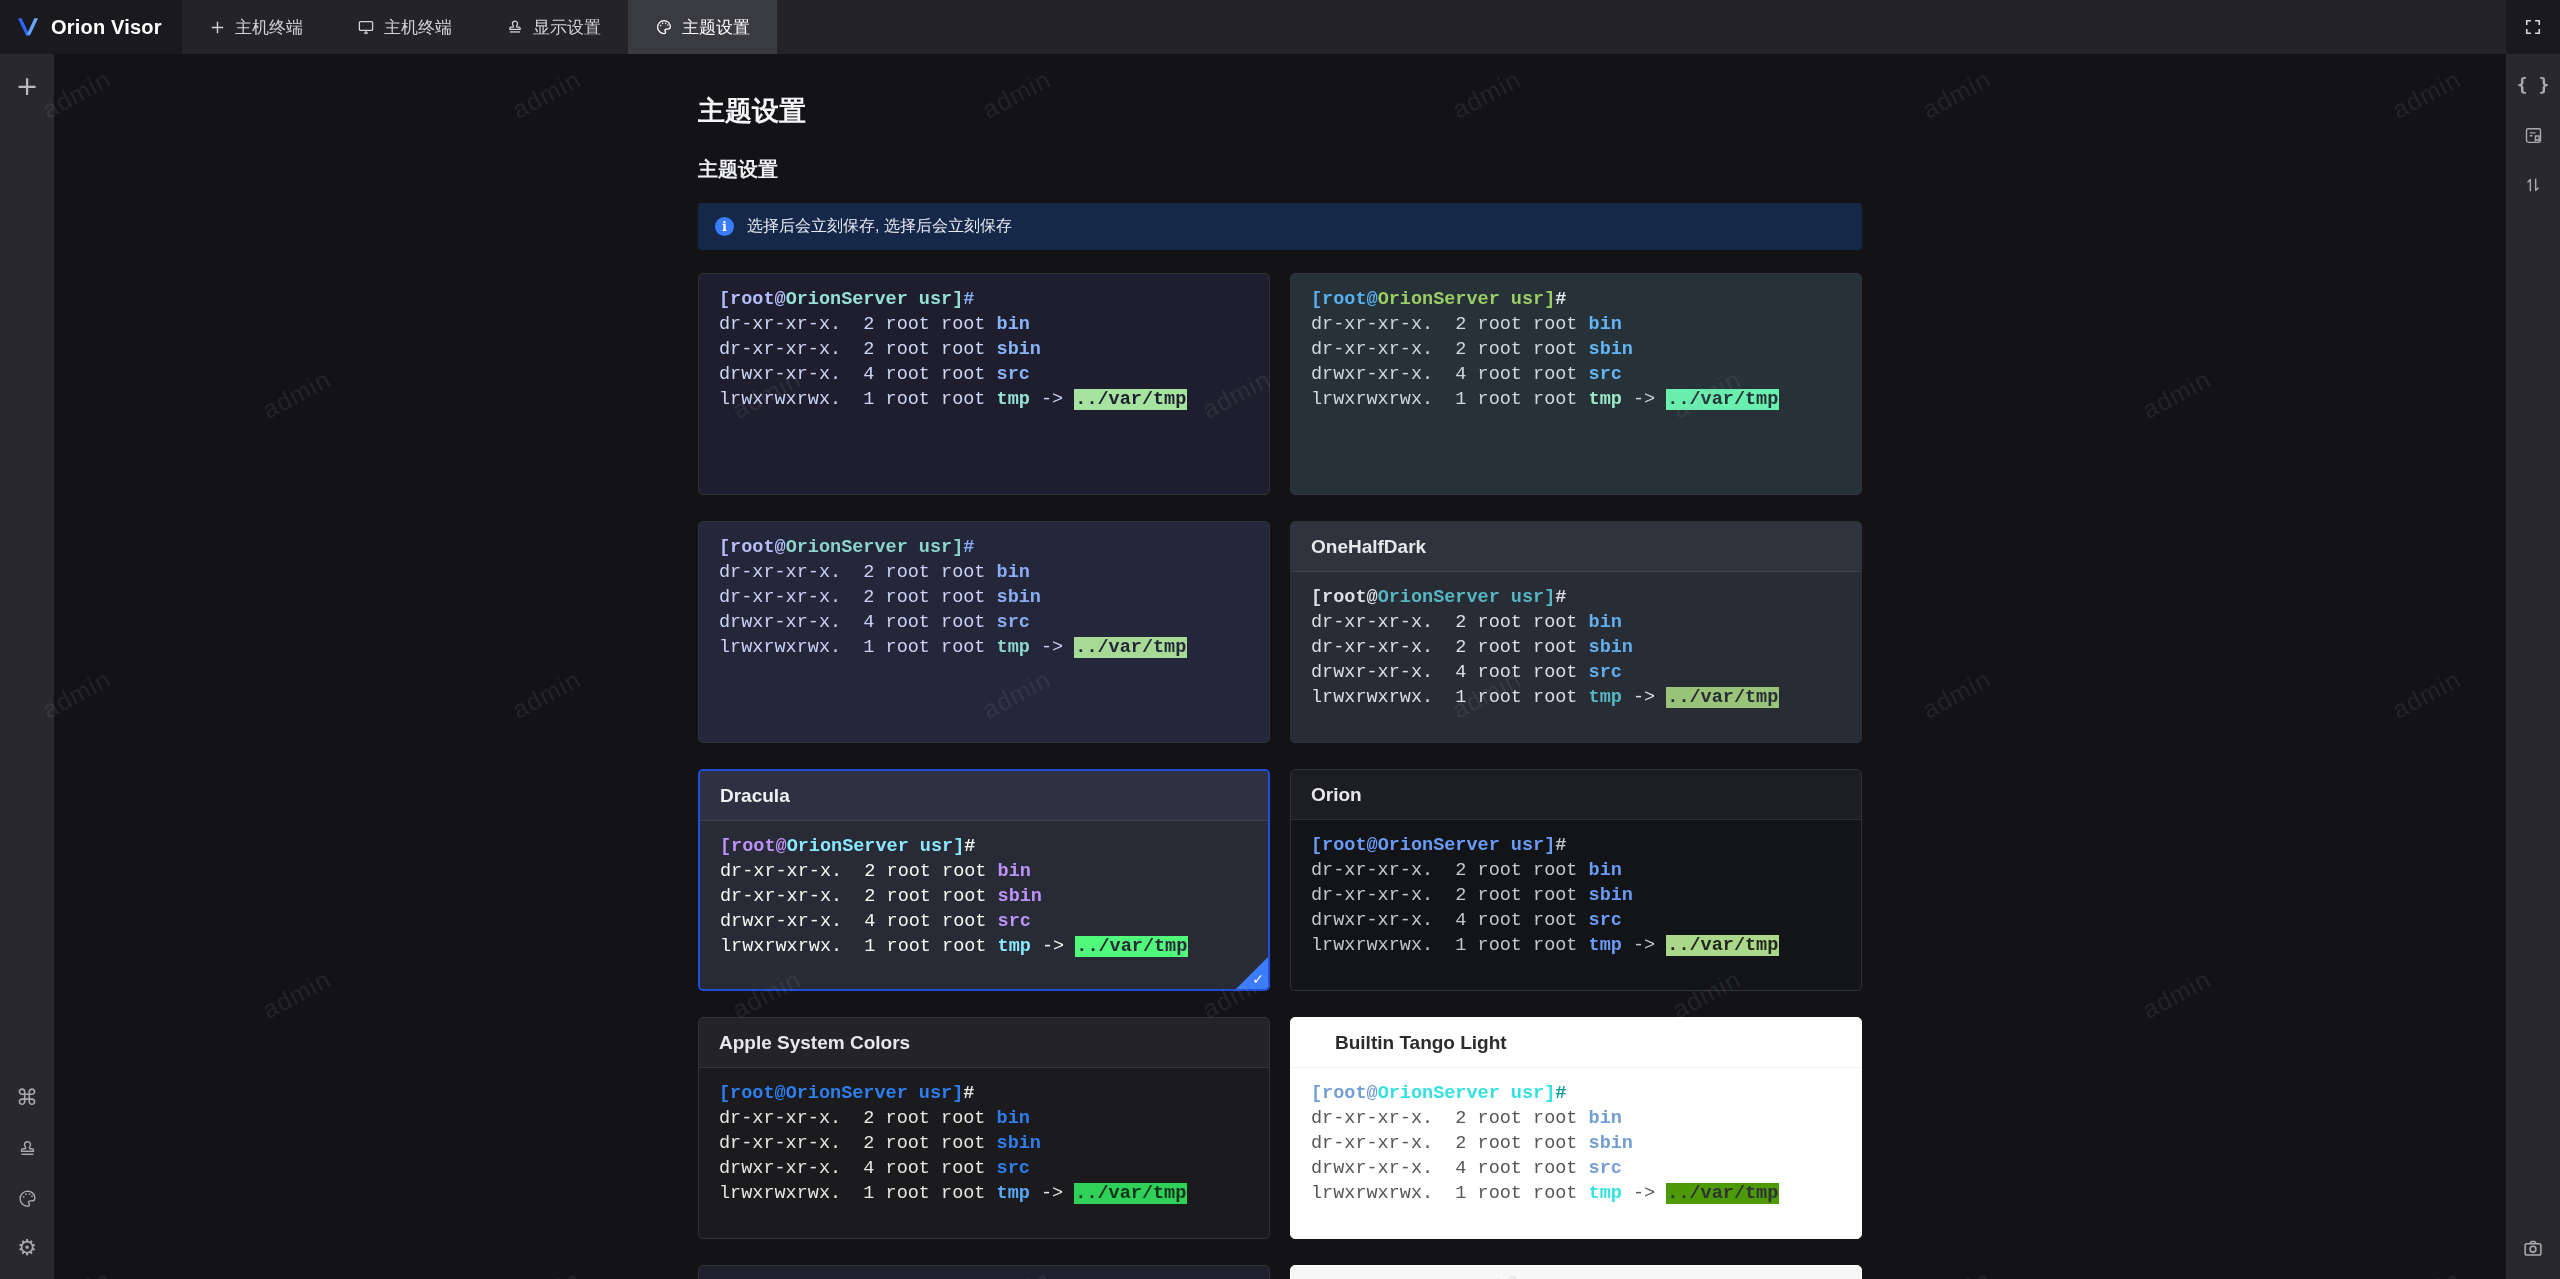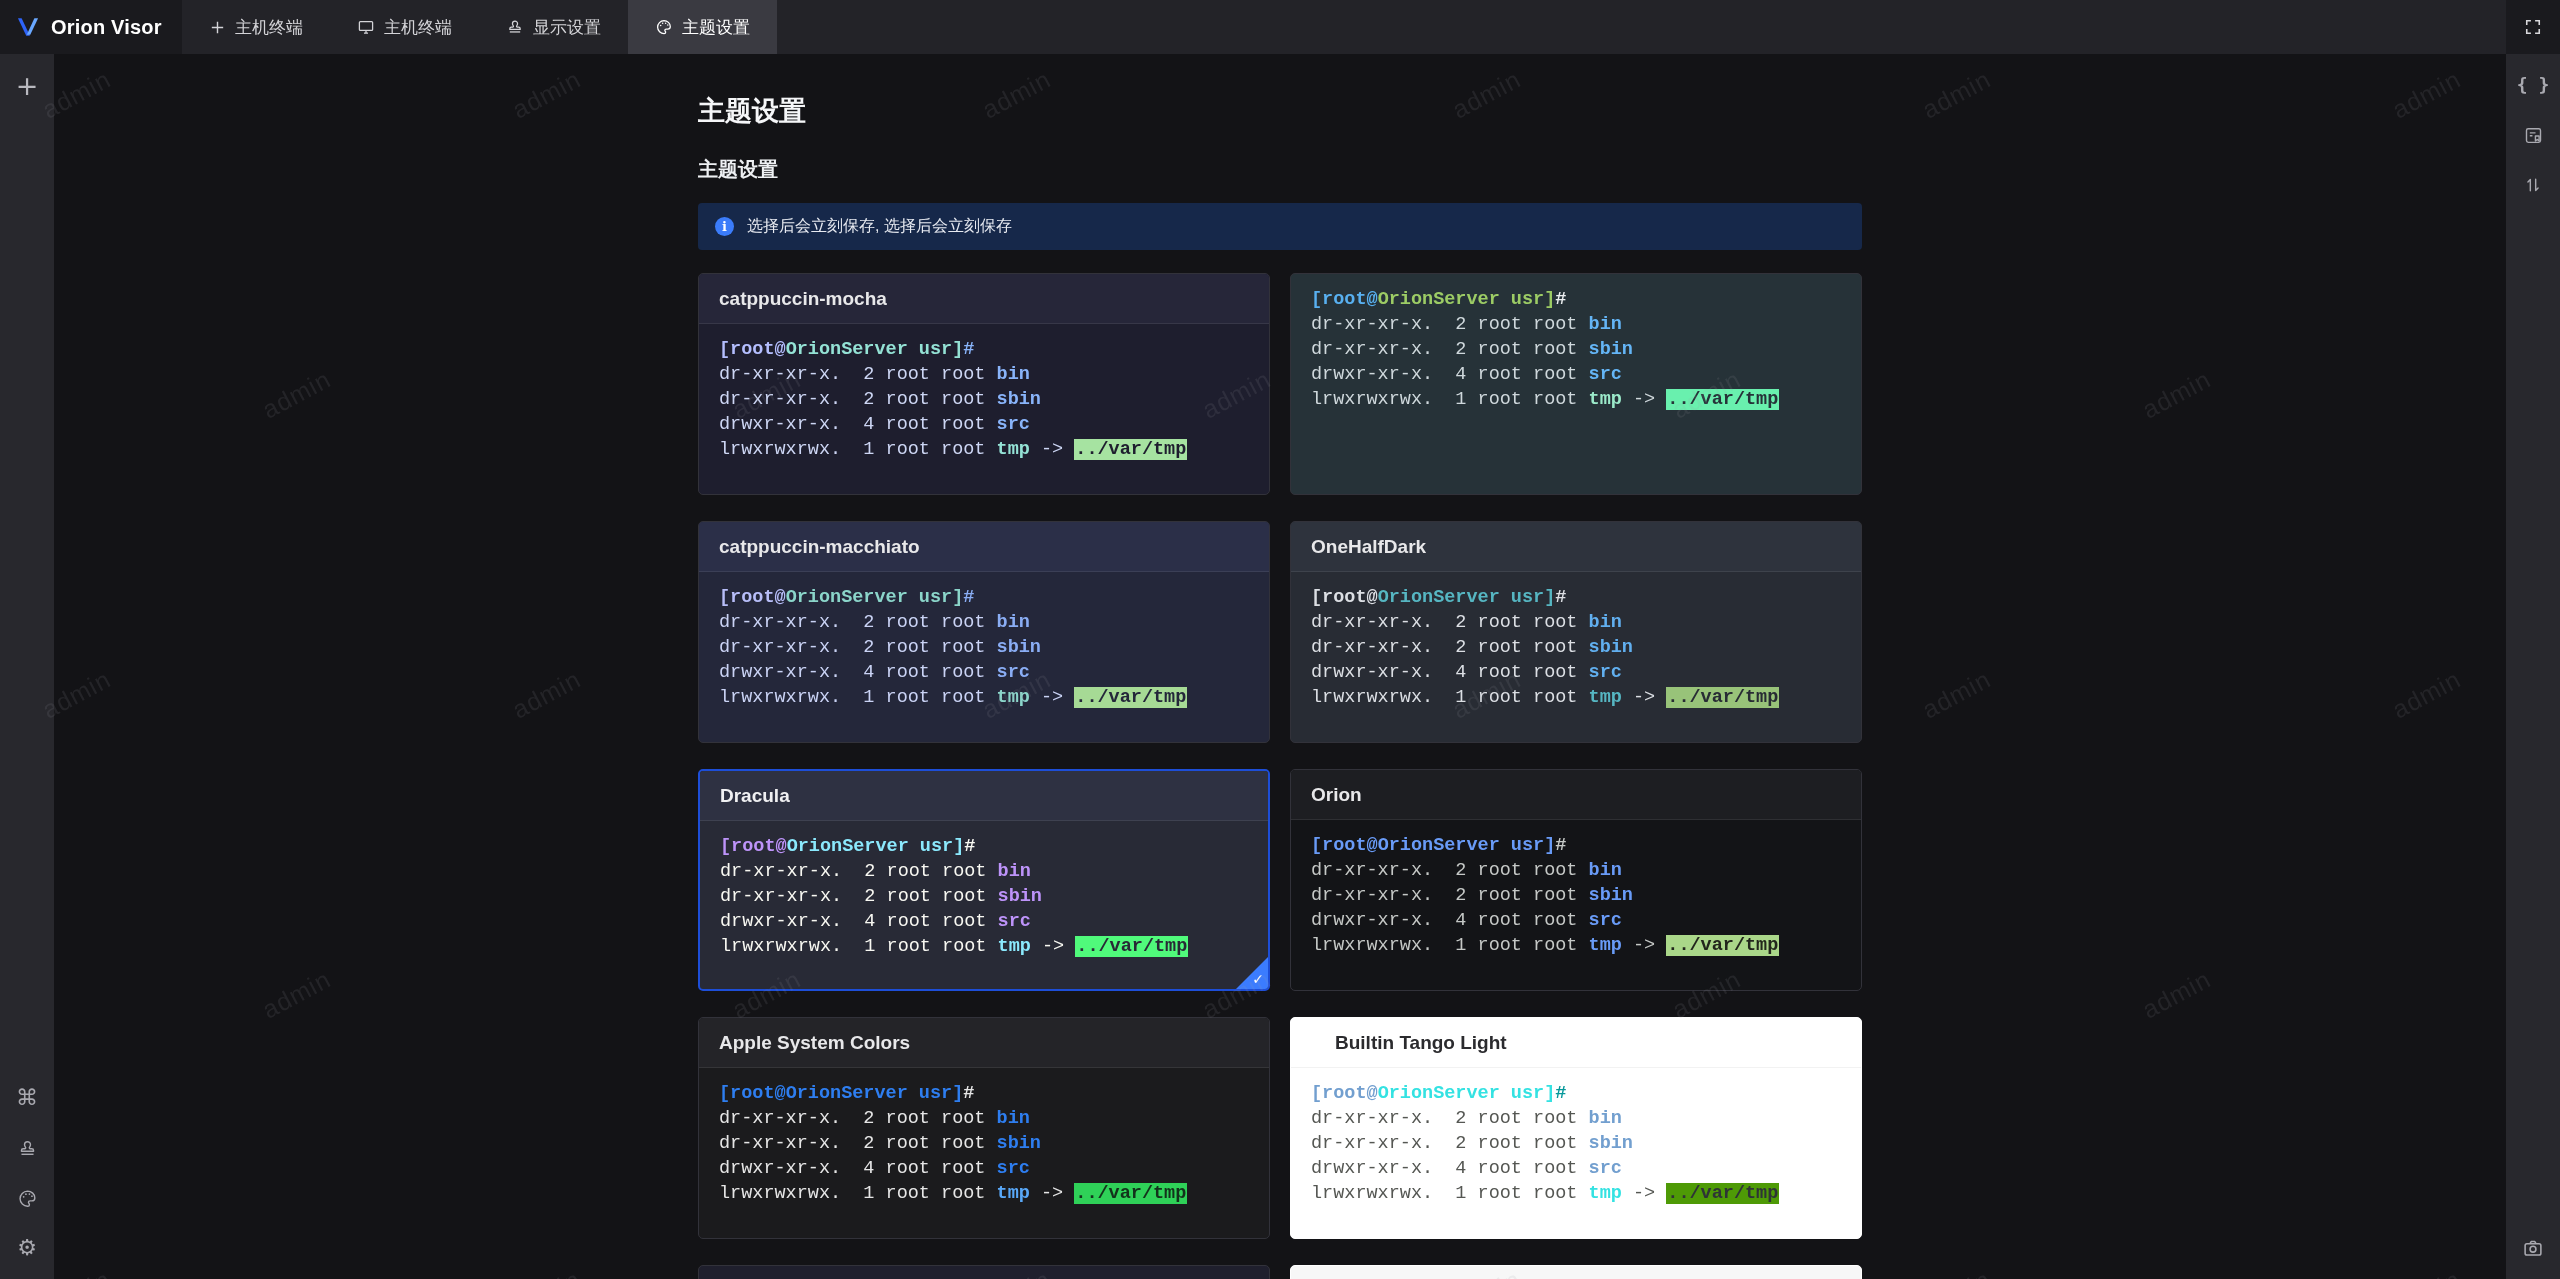--- a/index.html
+++ b/index.html
@@ -201,28 +201,26 @@
 <main>
   <div class="content">
     <h1>主题设置</h1>
     <h2>主题设置</h2>
     <div class="alert">
       <span class="info-ic">i</span>
       <span class="alert-text">选择后会立刻保存, 选择后会立刻保存</span>
     </div>
     <div class="grid" id="theme-grid">
         <div class="card" style="--bg: #1e1e2e; --hbg: #262639; --title: #e8e8ea;">
-          <div class="card-h">catppuccin-mocha</div>
           <div class="term" style="color: rgb(205, 214, 244);"><div class="term-line"><span class="b" style="color: rgb(180, 190, 254);">[root@</span><span class="b" style="color: rgb(148, 226, 213);">OrionServer</span><span class="b" style="color: rgb(148, 226, 213);"> usr]</span><span class="b" style="color: rgb(137, 180, 250);">#</span></div><div class="term-line"><span style="color: rgb(205, 214, 244);">dr-xr-xr-x.  2 root root </span><span class="b" style="color: rgb(137, 180, 250);">bin</span></div><div class="term-line"><span style="color: rgb(205, 214, 244);">dr-xr-xr-x.  2 root root </span><span class="b" style="color: rgb(137, 180, 250);">sbin</span></div><div class="term-line"><span style="color: rgb(205, 214, 244);">drwxr-xr-x.  4 root root </span><span class="b" style="color: rgb(137, 180, 250);">src</span></div><div class="term-line"><span style="color: rgb(205, 214, 244);">lrwxrwxrwx.  1 root root </span><span class="b" style="color: rgb(148, 226, 213);">tmp</span><span style="color: rgb(205, 214, 244);"> -&gt; </span><span class="hl" style="color: rgb(30, 30, 46); background: rgb(166, 227, 161);">../var/tmp</span></div></div>
         </div>
         <div class="card" style="--bg: #263238; --hbg: #2b3940; --title: #e8e8ea;">
           <div class="term" style="color: rgb(207, 216, 220);"><div class="term-line"><span class="b" style="color: rgb(88, 176, 240);">[root@</span><span class="b" style="color: rgb(156, 204, 101);">OrionServer</span><span class="b" style="color: rgb(156, 204, 101);"> usr]</span><span class="b" style="color: rgb(236, 239, 241);">#</span></div><div class="term-line"><span style="color: rgb(207, 216, 220);">dr-xr-xr-x.  2 root root </span><span class="b" style="color: rgb(100, 181, 246);">bin</span></div><div class="term-line"><span style="color: rgb(207, 216, 220);">dr-xr-xr-x.  2 root root </span><span class="b" style="color: rgb(100, 181, 246);">sbin</span></div><div class="term-line"><span style="color: rgb(207, 216, 220);">drwxr-xr-x.  4 root root </span><span class="b" style="color: rgb(100, 181, 246);">src</span></div><div class="term-line"><span style="color: rgb(207, 216, 220);">lrwxrwxrwx.  1 root root </span><span class="b" style="color: rgb(155, 233, 201);">tmp</span><span style="color: rgb(207, 216, 220);"> -&gt; </span><span class="hl" style="color: rgb(38, 50, 56); background: rgb(105, 240, 174);">../var/tmp</span></div></div>
         </div>
         <div class="card" style="--bg: #24273a; --hbg: #2b2f48; --title: #e8e8ea;">
-          <div class="card-h">catppuccin-macchiato</div>
           <div class="term" style="color: rgb(202, 211, 245);"><div class="term-line"><span class="b" style="color: rgb(183, 189, 248);">[root@</span><span class="b" style="color: rgb(139, 213, 202);">OrionServer</span><span class="b" style="color: rgb(139, 213, 202);"> usr]</span><span class="b" style="color: rgb(138, 173, 244);">#</span></div><div class="term-line"><span style="color: rgb(202, 211, 245);">dr-xr-xr-x.  2 root root </span><span class="b" style="color: rgb(138, 173, 244);">bin</span></div><div class="term-line"><span style="color: rgb(202, 211, 245);">dr-xr-xr-x.  2 root root </span><span class="b" style="color: rgb(138, 173, 244);">sbin</span></div><div class="term-line"><span style="color: rgb(202, 211, 245);">drwxr-xr-x.  4 root root </span><span class="b" style="color: rgb(138, 173, 244);">src</span></div><div class="term-line"><span style="color: rgb(202, 211, 245);">lrwxrwxrwx.  1 root root </span><span class="b" style="color: rgb(139, 213, 202);">tmp</span><span style="color: rgb(202, 211, 245);"> -&gt; </span><span class="hl" style="color: rgb(36, 39, 58); background: rgb(166, 218, 149);">../var/tmp</span></div></div>
         </div>
         <div class="card" style="--bg: #282c34; --hbg: #2e333d; --title: #e8e8ea;">
           <div class="card-h">OneHalfDark</div>
           <div class="term" style="color: rgb(220, 223, 228);"><div class="term-line"><span class="b" style="color: rgb(220, 223, 228);">[root@</span><span class="b" style="color: rgb(86, 182, 194);">OrionServer</span><span class="b" style="color: rgb(86, 182, 194);"> usr]</span><span class="b" style="color: rgb(220, 223, 228);">#</span></div><div class="term-line"><span style="color: rgb(220, 223, 228);">dr-xr-xr-x.  2 root root </span><span class="b" style="color: rgb(97, 175, 239);">bin</span></div><div class="term-line"><span style="color: rgb(220, 223, 228);">dr-xr-xr-x.  2 root root </span><span class="b" style="color: rgb(97, 175, 239);">sbin</span></div><div class="term-line"><span style="color: rgb(220, 223, 228);">drwxr-xr-x.  4 root root </span><span class="b" style="color: rgb(97, 175, 239);">src</span></div><div class="term-line"><span style="color: rgb(220, 223, 228);">lrwxrwxrwx.  1 root root </span><span class="b" style="color: rgb(86, 182, 194);">tmp</span><span style="color: rgb(220, 223, 228);"> -&gt; </span><span class="hl" style="color: rgb(40, 44, 52); background: rgb(152, 195, 121);">../var/tmp</span></div></div>
         </div>
         <div class="card selected" style="--bg: #282a36; --hbg: #2e3142; --title: #f0f0f2;">
           <div class="card-h">Dracula</div>
           <div class="term" style="color: rgb(248, 248, 242);"><div class="term-line"><span class="b" style="color: rgb(189, 147, 249);">[root@</span><span class="b" style="color: rgb(139, 233, 253);">OrionServer</span><span class="b" style="color: rgb(139, 233, 253);"> usr]</span><span class="b" style="color: rgb(248, 248, 242);">#</span></div><div class="term-line"><span style="color: rgb(248, 248, 242);">dr-xr-xr-x.  2 root root </span><span class="b" style="color: rgb(189, 147, 249);">bin</span></div><div class="term-line"><span style="color: rgb(248, 248, 242);">dr-xr-xr-x.  2 root root </span><span class="b" style="color: rgb(189, 147, 249);">sbin</span></div><div class="term-line"><span style="color: rgb(248, 248, 242);">drwxr-xr-x.  4 root root </span><span class="b" style="color: rgb(189, 147, 249);">src</span></div><div class="term-line"><span style="color: rgb(248, 248, 242);">lrwxrwxrwx.  1 root root </span><span class="b" style="color: rgb(139, 233, 253);">tmp</span><span style="color: rgb(248, 248, 242);"> -&gt; </span><span class="hl" style="color: rgb(40, 42, 54); background: rgb(80, 250, 123);">../var/tmp</span></div></div>
           <div class="sel-corner"></div>

